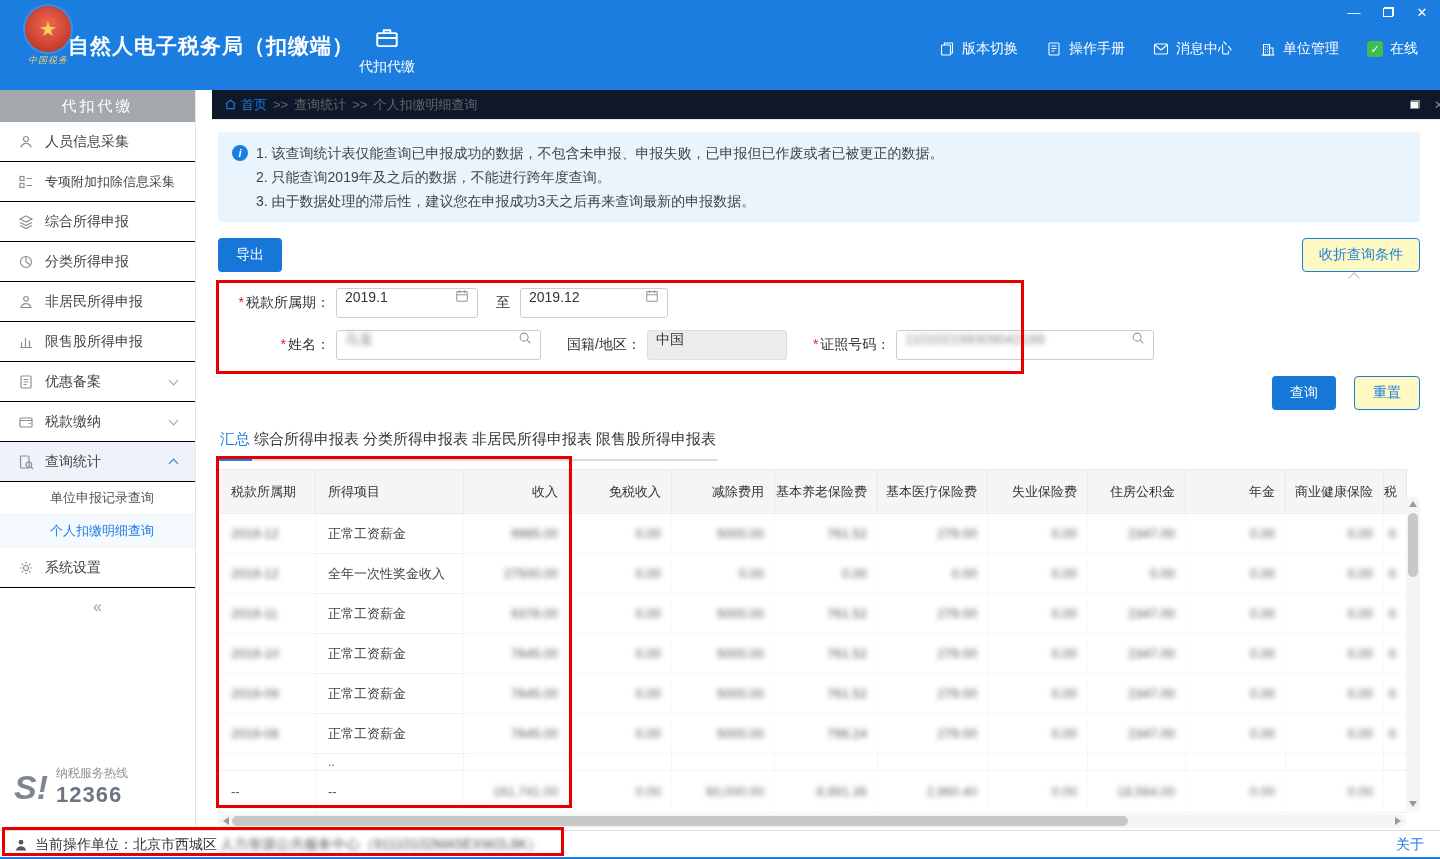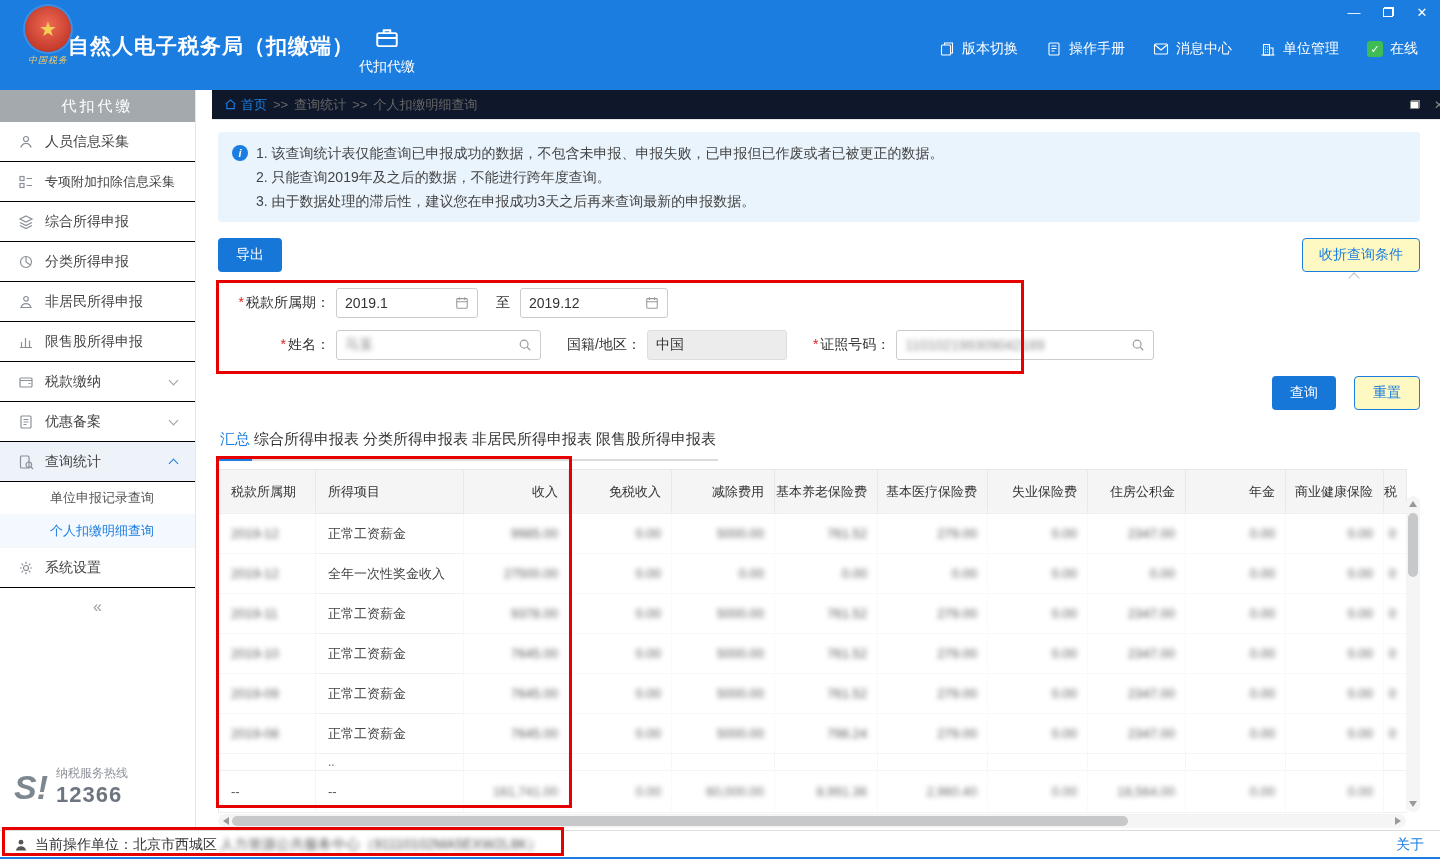--- a/index.html
+++ b/index.html
@@ -60,21 +60,21 @@
   .toolbar-row { margin-top:16px; display:flex; align-items:flex-start; justify-content:space-between; position:relative; }
   .btn-primary { background:#1677d9; color:#fff; border:none; border-radius:4px; padding:8px 18px; font-size:14px; cursor:pointer; font-family:inherit; }
   .btn-outline { background:#fef9c3; color:#1b7de0; border:1px solid #1b7de0; border-radius:4px; padding:7px 16px; font-size:14px; cursor:pointer; font-family:inherit; }
   .collapse-caret { position:absolute; right:62px; top:36px; width:8px; height:8px; border-left:1.5px solid #b9c2cc; border-top:1.5px solid #b9c2cc; transform:rotate(45deg); }
 
   .qform { margin-top:16px; }
   .f-row { display:flex; align-items:center; margin-top:12px; }
   .f-row:first-child { margin-top:0; }
   .f-label { width:112px; text-align:right; font-size:14px; color:#333; flex:none; }
   .req { color:#e02020; margin-right:2px; }
-  .inp { height:30px; border:1px solid #ccc; border-radius:3px; background:#fff; display:flex; align-items:center; padding:0 8px; font-size:14px; color:#333; margin-left:6px; cursor:text; }
+  .inp { height:30px; border:1px solid #ccc; border-radius:3px; background:#fff; display:flex; align-items:flex-start; padding:0 8px; font-size:14px; color:#333; margin-left:6px; cursor:text; }
   .inp .tail-ico { margin-left:auto; display:flex; cursor:pointer; }
   .inp.disabled { background:#ececec; border-color:#ddd; cursor:default; }
   .to-label { margin:0 10px 0 18px; color:#333; }
   .gap-label { margin-left:26px; font-size:14px; color:#333; }
 
   .action-row { margin-top:16px; text-align:right; }
   .action-row .btn-outline { margin-left:14px; padding:7px 18px; }
 
   .tabs { margin-top:14px; display:flex; }
   .tab { font-size:15px; color:#333; padding:6px 2px 9px; border-bottom:2px solid #dcdcdc; cursor:pointer; }
@@ -255,36 +255,36 @@
         <svg width="16" height="16" viewBox="0 0 16 16" fill="none" stroke="#8a9097" stroke-width="1.2">
             <path d="M3.5 13V8M7.5 13V4M11.5 13V6.5M2 13.5h12"></path>
           </svg>
       </span>
       <span>限售股所得申报</span>
     </div>
 
     <div class="sb-item">
       <span class="sb-ico">
         <svg width="16" height="16" viewBox="0 0 16 16" fill="none" stroke="#8a9097" stroke-width="1.2">
+            <rect x="3" y="2" width="10" height="12" rx="1"></rect>
+            <path d="M5.5 5.5h5M5.5 8h5M5.5 10.5h3"></path>
+          </svg>
+      </span>
+      <span>优惠备案</span>
+      <span class="chev"></span>
+    </div>
+
+    <div class="sb-item">
+      <span class="sb-ico">
+        <svg width="16" height="16" viewBox="0 0 16 16" fill="none" stroke="#8a9097" stroke-width="1.2">
             <rect x="2" y="4" width="12" height="9" rx="1"></rect>
             <path d="M2 6.5h12M10.5 9.5h2"></path>
           </svg>
       </span>
       <span>税款缴纳</span>
-      <span class="chev"></span>
-    </div>
-
-    <div class="sb-item">
-      <span class="sb-ico">
-        <svg width="16" height="16" viewBox="0 0 16 16" fill="none" stroke="#8a9097" stroke-width="1.2">
-            <rect x="3" y="2" width="10" height="12" rx="1"></rect>
-            <path d="M5.5 5.5h5M5.5 8h5M5.5 10.5h3"></path>
-          </svg>
-      </span>
-      <span>优惠备案</span>
       <span class="chev"></span>
     </div>
 
     <div class="sb-item active">
       <span class="sb-ico">
         <svg width="16" height="16" viewBox="0 0 16 16" fill="none" stroke="#8a9097" stroke-width="1.2">
             <rect x="2.5" y="2" width="8.5" height="12" rx="1"></rect>
             <circle cx="10.8" cy="10.8" r="2.8"></circle>
             <path d="M12.8 12.8L15 15"></path>
           </svg>

